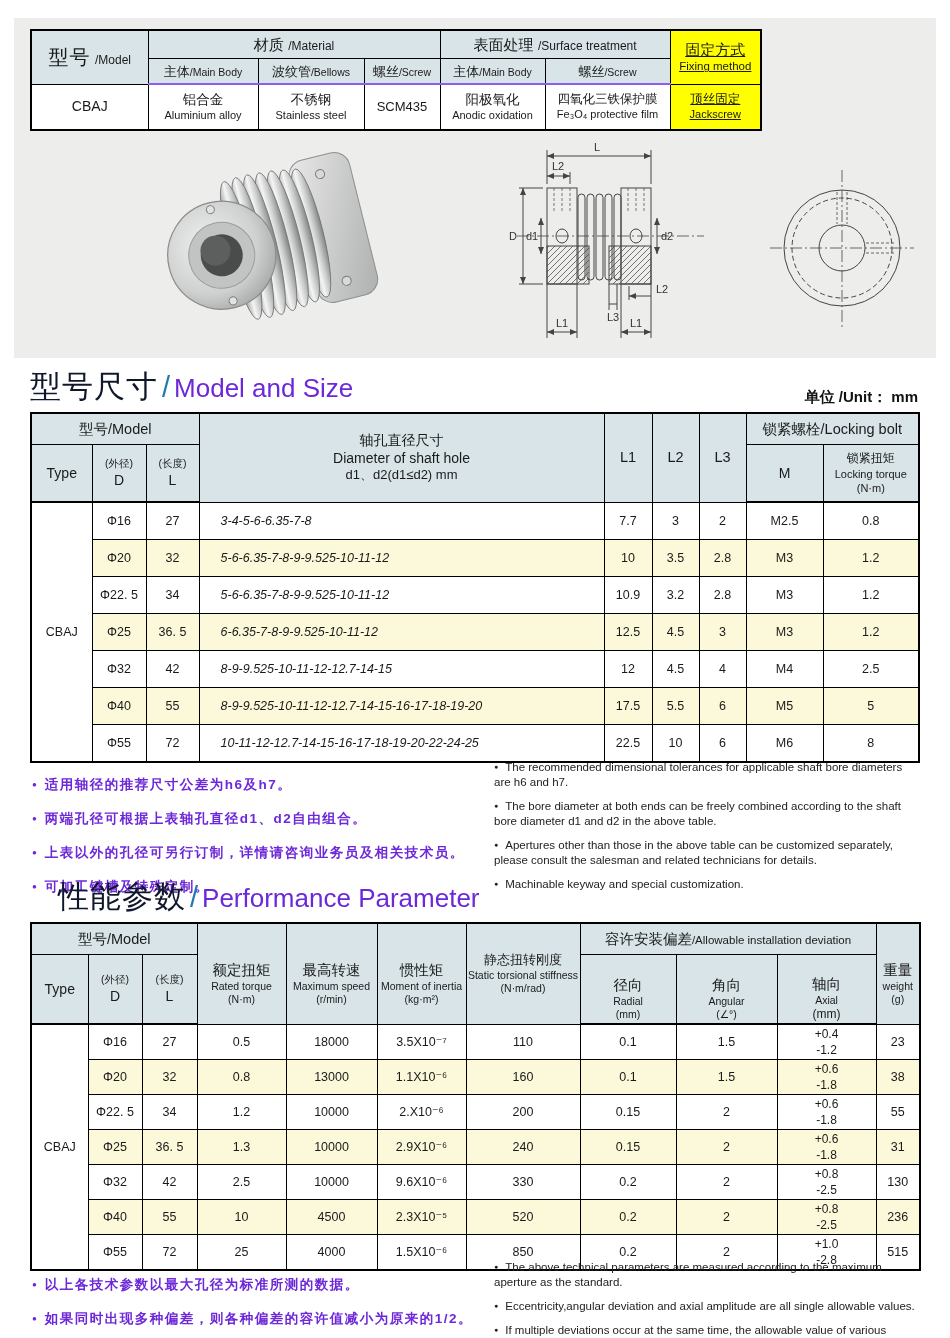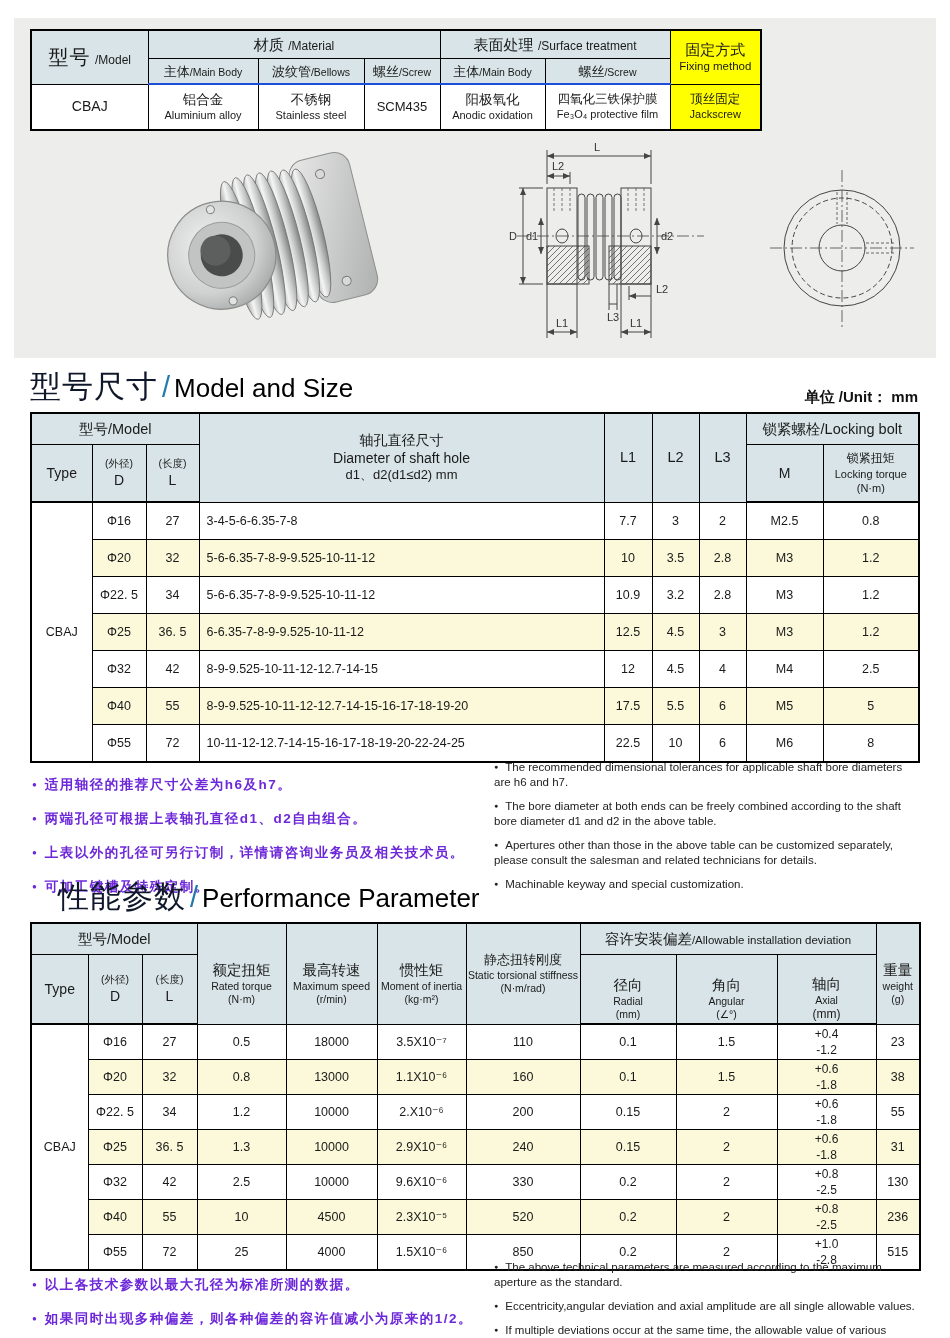--- a/index.html
+++ b/index.html
@@ -9,51 +9,51 @@
     -webkit-font-smoothing:antialiased;overflow:hidden;
   }
   
   .top-panel{position:absolute;left:14px;top:18px;width:922px;height:340px;background:#ededeb;}
   
   table{border-collapse:collapse;table-layout:fixed;}
   td{overflow:hidden;}
   .spec-table{position:absolute;left:16px;top:11px;width:730px;background:#fff;border:2px solid #000;}
   .spec-table td{border:1px solid #000;text-align:center;vertical-align:middle;padding:0;line-height:1.25;}
   .spec-table tr.h1 td{height:27px;background:#d8e4e8;}
-  .spec-table tr.h2 td{height:24px;background:#d8e4e8;border-bottom:2px solid #1d4ed8;}
+  .spec-table tr.h2 td{height:24px;background:#d8e4e8;border-bottom:2px solid #8b5cf6;}
   .spec-table tr.d1 td{height:44px;background:#fff;}
-  .spec-table td.ylw{background:#ffff00 !important;}
+  .spec-table td.ylw{background:#ffff00 !important;text-decoration:underline;}
   .zh-big{font-size:20px;letter-spacing:1px;}
   .zh-med{font-size:15px;}
   .zh-sub{font-size:13px;}
   .en-med{font-size:12px;}
   .en-sub{font-size:10.5px;}
   .cell-zh{display:block;font-size:13.5px;}
   .cell-en{display:block;font-size:11px;}
   .model-val{font-size:14px;}
   
   .photo-svg{position:absolute;left:148px;top:118px;}
   .draw-svg{position:absolute;left:455px;top:116px;}
   .circle-svg{position:absolute;left:752px;top:146px;}
   .dim-text{font-size:11px;fill:#333;font-family:"Liberation Sans",sans-serif;}
   
   .sec-title{position:absolute;left:30px;white-space:nowrap;}
   .sec-title .tzh{font-size:31px;color:#0f172a;letter-spacing:1px;}
   .sec-title .tsep{font-size:29px;color:#2279ab;padding:0 4px;}
-  .sec-title .ten{font-size:26px;color:#000000;}
+  .sec-title .ten{font-size:26px;color:#6d28d9;}
   .unit-label{position:absolute;right:32px;top:388px;font-size:15px;font-weight:bold;color:#111;}
   
   .size-table{position:absolute;left:30px;top:412px;width:888px;border:2px solid #000;}
   .size-table td{border:1px solid #000;text-align:center;vertical-align:middle;padding:0;line-height:1.3;}
   .size-table tr.h1 td{height:30px;background:#d8e4e8;font-size:14.5px;}
   .size-table tr.h2 td{height:56px;background:#d8e4e8;border-bottom:2px solid #000;}
   .size-table tr.dr td{height:36px;font-size:12.5px;}
   .size-table tr.odd td{background:#fbf9d9;}
   .size-table td.typecol{background:#fff !important;font-size:14px;}
-  .size-table td.holes{text-align:left;padding-left:7px;font-size:12px;}
+  .size-table td.holes{text-align:left;padding-left:21px;font-size:12px;font-style:italic;}
   .hd-note{display:block;font-size:10.5px;}
   .hd-letter{display:block;font-size:14px;}
   .hd-line{display:block;font-size:14px;}
   .hd-line-sm{display:block;font-size:13px;}
   .hd-en-sm{display:block;font-size:11px;}
   .hd-type{font-size:14px;}
   
   .notes{position:absolute;left:32px;width:888px;display:flex;}
   .notes .col-zh{width:462px;}
   .notes .col-en{width:426px;}

